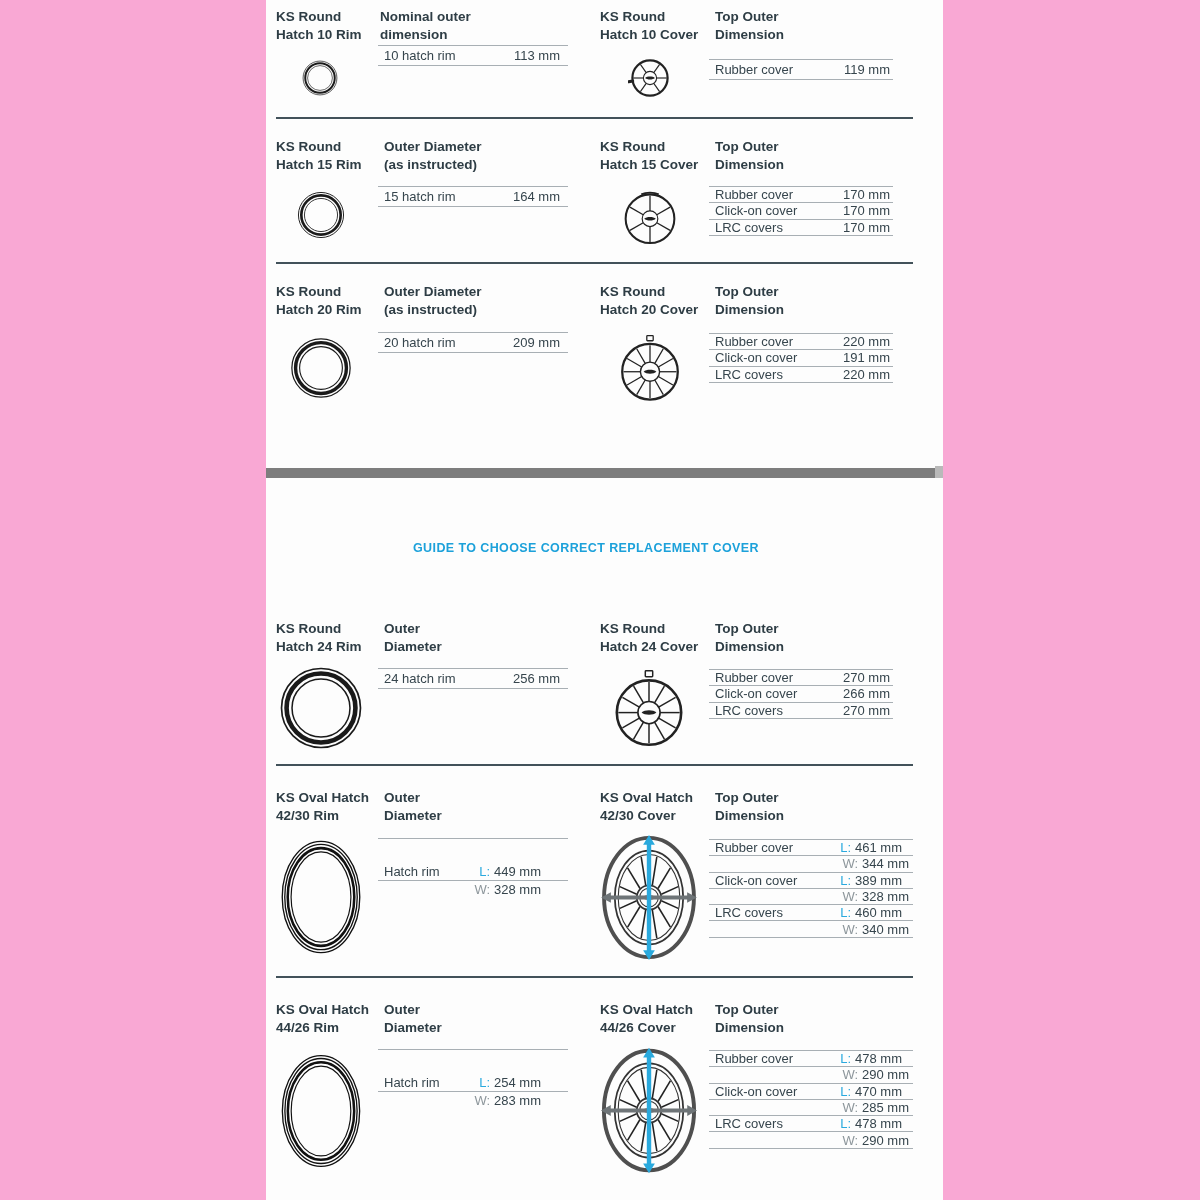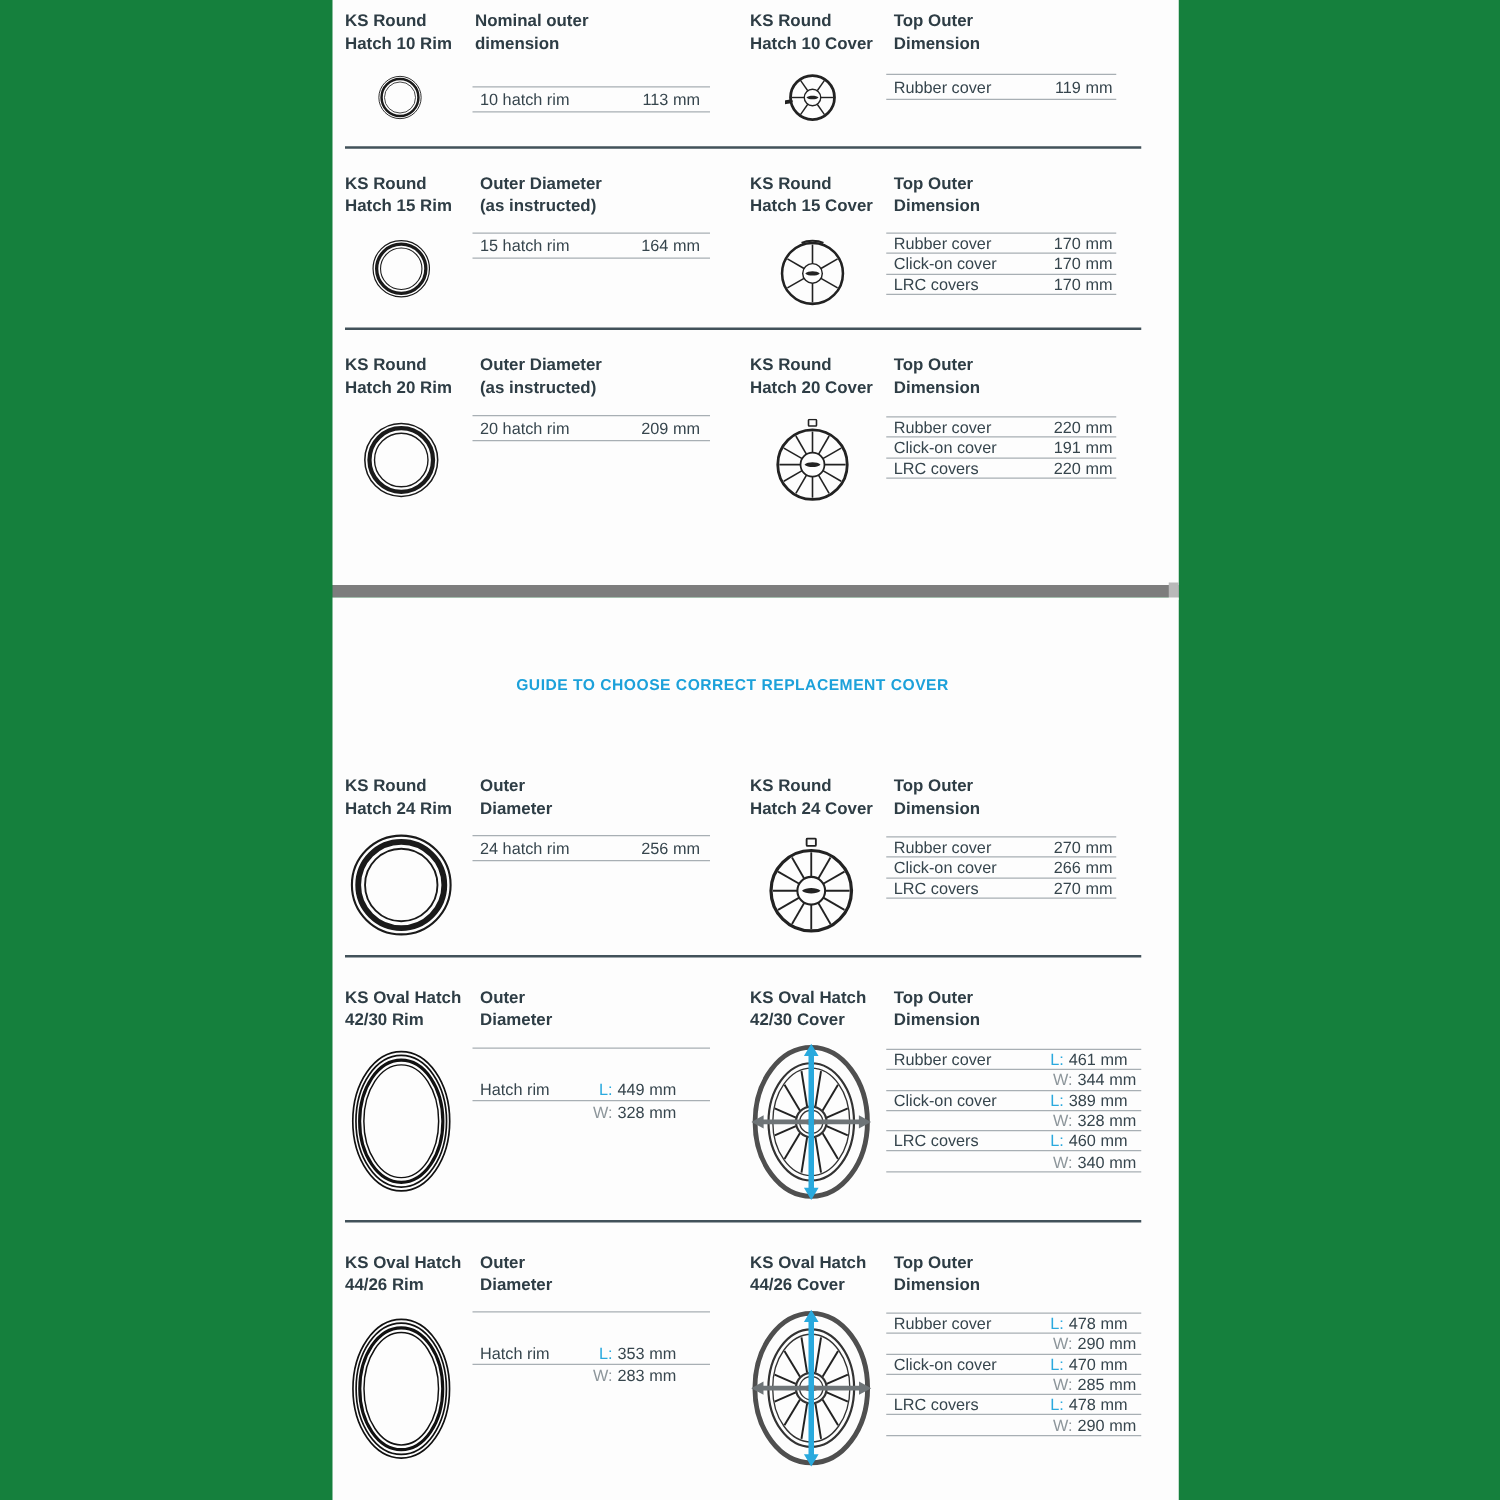--- a/index.html
+++ b/index.html
@@ -1,16 +1,16 @@
 <!DOCTYPE html>
 <html><head>
 <meta charset="utf-8">
 <style>
   html,body{margin:0;padding:0;background:#000;}
-  #canvas{position:relative;width:1200px;height:1200px;background:#15803d;
+  #canvas{position:relative;width:1200px;height:1200px;background:#f9a8d4;
     font-family:"Liberation Sans",sans-serif;overflow:hidden;}
   .page{position:absolute;left:266px;width:677px;background:#fdfdfd;}
   #page1{top:0;height:468px;}
   #page2{top:478px;height:722px;}
   #pagegap{position:absolute;left:266px;top:468px;width:677px;height:10px;background:#7d7d7d;}
   #pagegap .cap{position:absolute;right:0;top:-2px;width:8px;height:14px;background:#b9b9b9;}
   .h{position:absolute;font-weight:bold;font-size:13.5px;line-height:17.5px;color:#2e3d45;white-space:pre-line;}
   .tbl{position:absolute;font-size:13px;color:#36454d;border-top:1.5px solid #a8afb4;}
   .trow{display:flex;justify-content:space-between;align-items:center;box-sizing:border-box;
     height:16.3px;border-bottom:1.5px solid #a8afb4;padding:0 3px 0 6px;white-space:nowrap;}
@@ -132,21 +132,21 @@
 
 <div class="page" id="page1">
 
   <div class="h" style="left:10px;top:8px">KS Round
 Hatch 10 Rim</div>
   <div class="h" style="left:114px;top:8px">Nominal outer
 dimension</div>
   <svg class="ic" style="left:36px;top:60px;width:36px;height:36px" viewBox="0 0 100 100">
         <use href="#rim-round"></use>
       </svg>
-  <div class="tbl" style="left:112px;top:69px;width:190px">
+  <div class="tbl" style="left:112px;top:45px;width:190px">
     <div class="trow tall">
           <span>10 hatch rim</span>
           <span class="val" style="padding-right:5px">113 mm</span>
         </div>
   </div>
   <div class="h" style="left:334px;top:8px">KS Round
 Hatch 10 Cover</div>
   <div class="h" style="left:449px;top:8px">Top Outer
 Dimension</div>
   <svg class="ic" style="left:362px;top:56px;width:44px;height:44px" viewBox="0 0 100 100">
@@ -332,21 +332,21 @@
   <div class="h" style="left:10px;top:523px">KS Oval Hatch
 44/26 Rim</div>
   <div class="h" style="left:118px;top:523px">Outer
 Diameter</div>
   <svg class="ic" style="left:13px;top:568px;width:84px;height:130px" viewBox="0 0 100 140">
         <use href="#rim-oval"></use>
       </svg>
   <div class="tbl" style="left:112px;top:571px;width:190px">
     <div class="trow tall2">
           <span>Hatch rim</span>
-          <span class="val pr24"><span class="lpre">L:</span><span class="sp">353 mm</span></span>
+          <span class="val pr24"><span class="lpre">L:</span><span class="sp">254 mm</span></span>
         </div>
     <div class="trow nob">
           <span></span>
           <span class="val pr24"><span class="wpre">W:</span><span class="sp">283 mm</span></span>
         </div>
   </div>
   <div class="h" style="left:334px;top:523px">KS Oval Hatch
 44/26 Cover</div>
   <div class="h" style="left:449px;top:523px">Top Outer
 Dimension</div>

